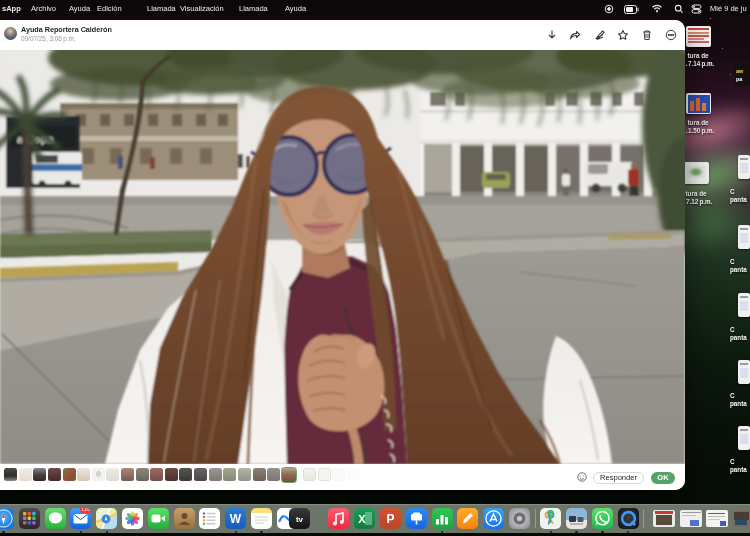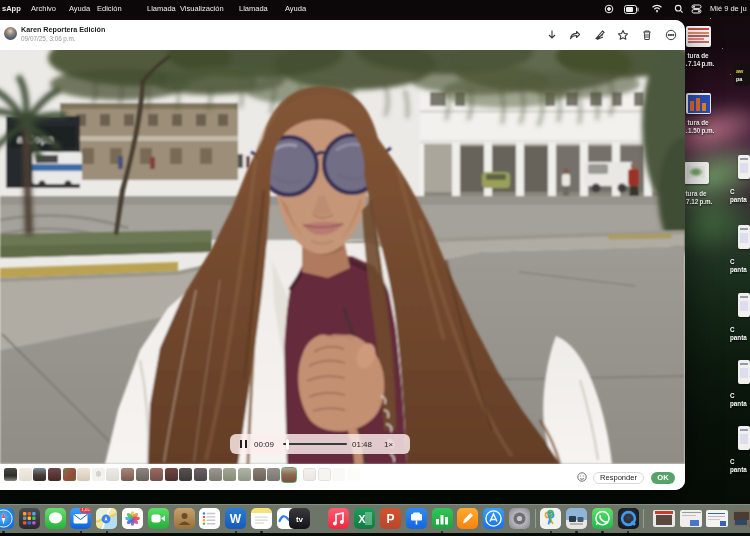--- a/index.html
+++ b/index.html
@@ -100,21 +100,21 @@
 <div class="dicon" style="left:738px;top:426px;width:12px;height:24px;background:#f0f0ee">
         <div style="position:absolute;left:2px;top:3px;width:8px;height:2px;background:#99a"></div>
         <div style="position:absolute;left:2px;top:8px;width:8px;height:10px;background:#dde"></div>
       </div>
 <div class="dlabel" style="left:730px;top:458px;width:20px;text-align:left">C<br>panta</div>
     </div>
 
   <div id="window">
     <div id="titlebar">
       <div id="avatar"></div>
-      <div id="tb-name">Karen Reportera Edición</div>
+      <div id="tb-name">Ayuda Reportera Calderón</div>
       <div id="tb-sub">09/07/25, 3:06 p.m.</div>
       <svg class="tbi" style="left:560px" viewBox="0 0 12 12" fill="none" stroke="#3a3a3c" stroke-width="1.1">
           <path d="M6 1.5v7M3 6l3 3 3-3"></path>
         </svg>
       <svg class="tbi" style="left:583px" viewBox="0 0 12 12" fill="none" stroke="#3a3a3c" stroke-width="1.1">
           <path d="M7.5 2.5l3 3-3 3v-2C4 6.5 2.5 8 1.5 9.7 1.8 6.5 4 4.6 7.5 4.4z" stroke-linejoin="round"></path>
         </svg>
       <svg class="tbi" style="left:608px" viewBox="0 0 12 12" fill="none" stroke="#3a3a3c" stroke-width="1.1">
           <path d="M2 9.5L8.5 2l1.6 1.4L3.5 10zM2 9.5l7-4M3 10.5l6-2.5"></path>
         </svg>
@@ -351,28 +351,20 @@
 <path d="M362 380 C 364 392 365 402 366 414" stroke="#463a34" stroke-width="2"></path>
 <g stroke="#e8e2da" stroke-width="1.6" fill="none" opacity=".9">
               <path d="M381 346 q 6 2 4 8"></path>
               <path d="M384 360 q 6 1 4 8"></path>
               <path d="M386 374 q 7 1 5 8"></path>
               <path d="M388 390 q 6 2 4 8"></path>
               <path d="M390 404 q 5 2 4 8"></path>
             </g>
 </g>
         </svg>
-      <div id="controls">
-        <div class="pause"></div>
-          <span class="t1">00:09</span>
-        <div class="track"></div>
-          <div class="knob"></div>
-        <span class="t2">01:48</span>
-          <span class="rate">1×</span>
-      </div>
     </div>
     <div id="bottombar">
         <div class="th" style="left:4.0px;background:linear-gradient(180deg,#4a4a46,#2e2e2a 60%,#8a8a80)"></div>
 <div class="th" style="left:18.6px;background:linear-gradient(180deg,#f0ebe4,#e5ddd2)"></div>
 <div class="th" style="left:33.2px;background:linear-gradient(180deg,#7a8894,#4a3c36 55%,#332a26)"></div>
 <div class="th" style="left:47.9px;background:linear-gradient(180deg,#6a4a4a,#4a2828)"></div>
 <div class="th" style="left:62.5px;background:linear-gradient(135deg,#7a7a4a,#9a4a3a 60%,#5a6a3a)"></div>
 <div class="th" style="left:77.1px;background:linear-gradient(180deg,#ece4d8,#d8c8b4)"></div>
 <div class="th" style="left:91.7px;background:radial-gradient(circle at 50% 45%,#d8d4cc 28%,#f4f2ee 30%)"></div>
 <div class="th" style="left:106.3px;background:linear-gradient(180deg,#ecebe7,#dcdad4)"></div>

